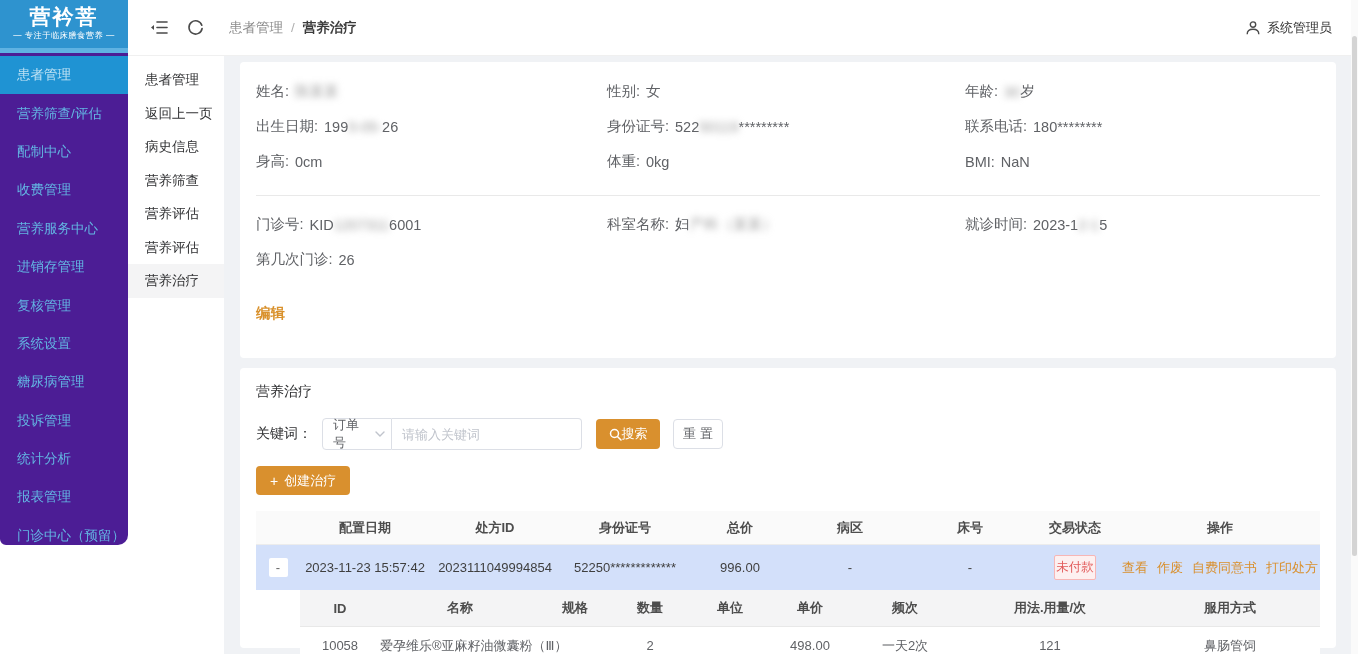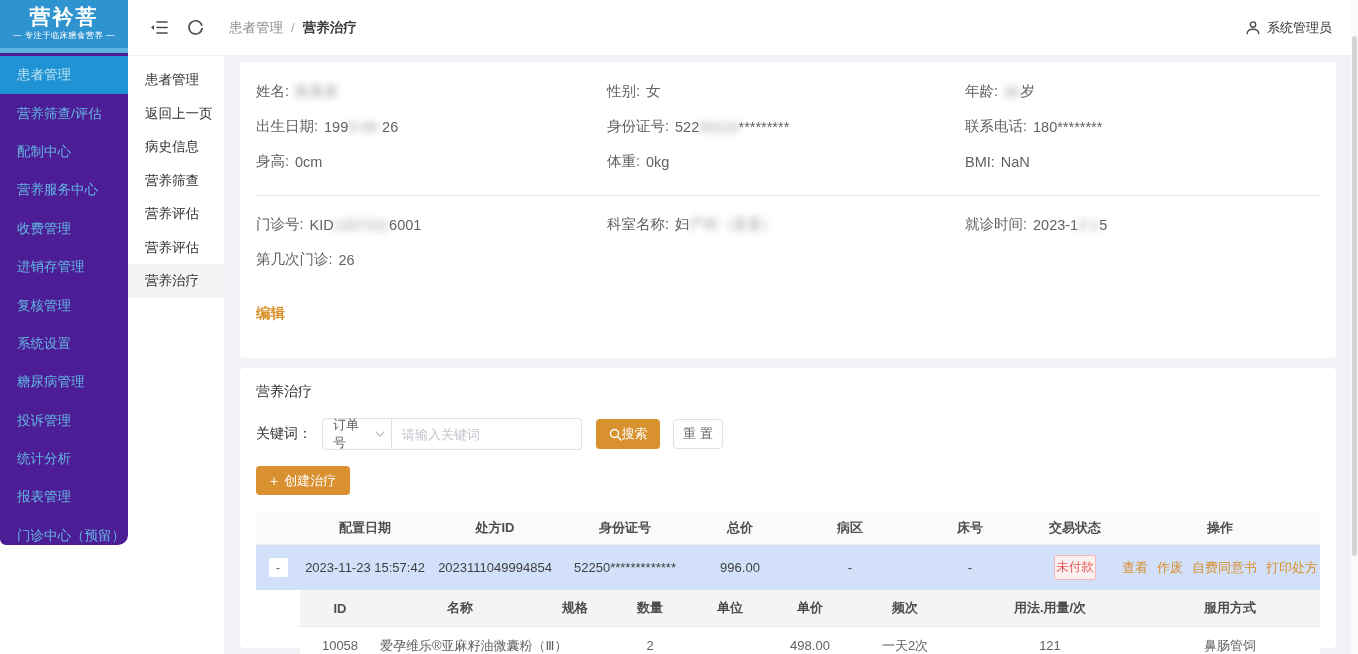--- a/index.html
+++ b/index.html
@@ -92,22 +92,22 @@
     <div class="sidebar-inner">
       <div class="logo-block">
         <div class="logo-name">营衿菩</div>
         <div class="logo-tagline">— 专注于临床膳食营养 —</div>
       </div>
       <div class="logo-strip"></div>
       <nav class="nav">
         <div class="nav-item active">患者管理</div>
         <div class="nav-item">营养筛查/评估</div>
         <div class="nav-item">配制中心</div>
+        <div class="nav-item">收费管理</div>
         <div class="nav-item">营养服务中心</div>
-        <div class="nav-item">收费管理</div>
         <div class="nav-item">进销存管理</div>
         <div class="nav-item">复核管理</div>
         <div class="nav-item">系统设置</div>
         <div class="nav-item">糖尿病管理</div>
         <div class="nav-item">投诉管理</div>
         <div class="nav-item">统计分析</div>
         <div class="nav-item">报表管理</div>
         <div class="nav-item">门诊中心（预留）</div>
         <div class="nav-item">营养食堂（预留）</div>
       </nav>

